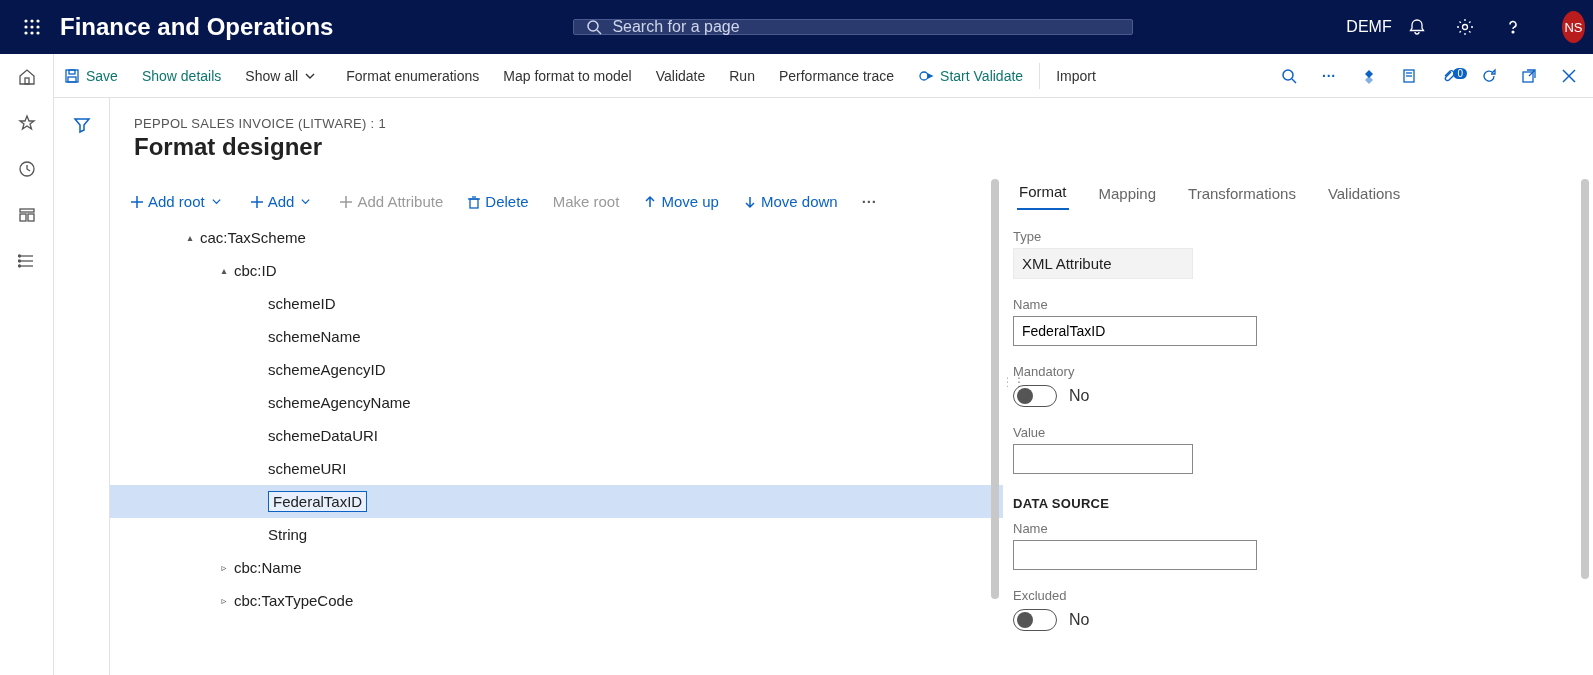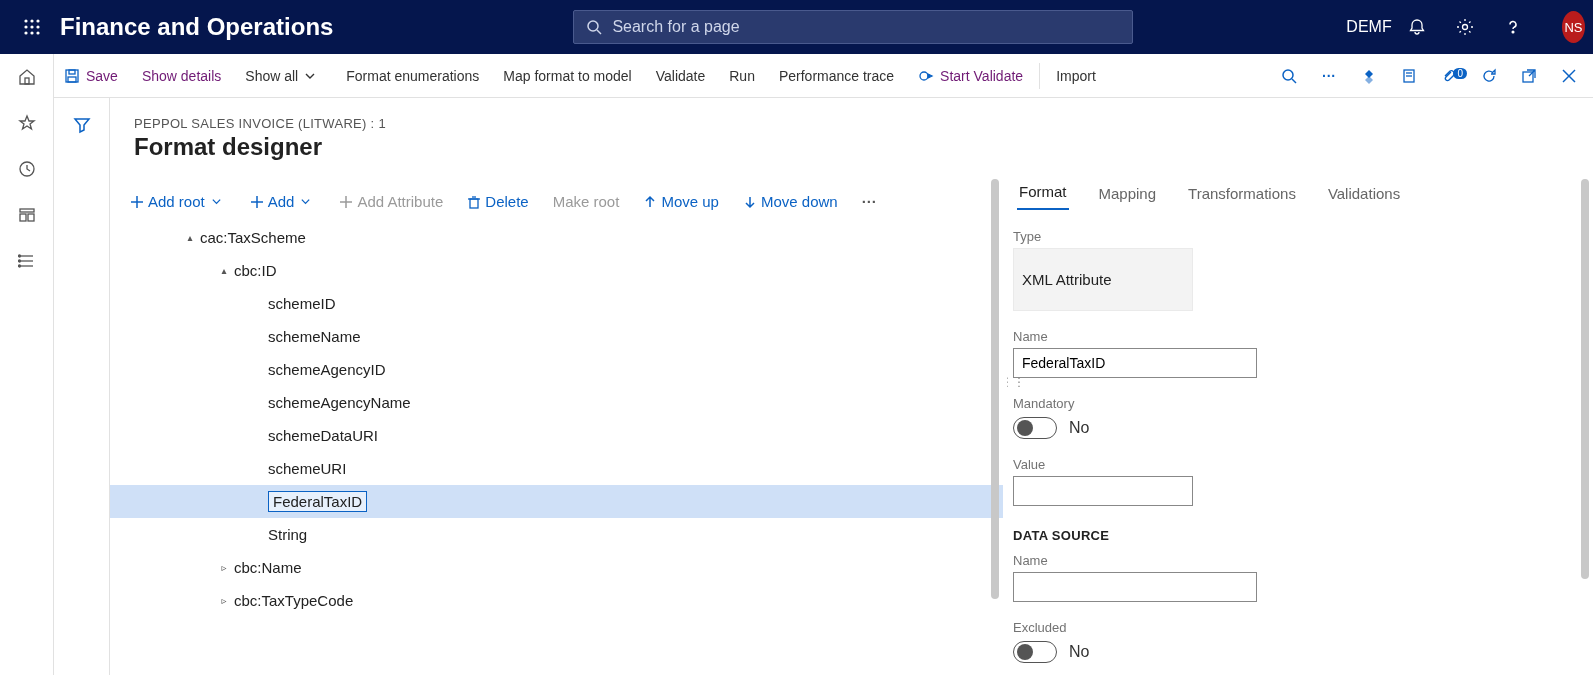--- a/index.html
+++ b/index.html
@@ -2,31 +2,31 @@
 <html><head>
 <meta charset="utf-8">
 <style>
 * { box-sizing: border-box; margin: 0; padding: 0; font-family: "Segoe UI", Arial, sans-serif; }
 body { width: 1593px; height: 675px; overflow: hidden; background: #fff; color: #333; }
 
 
 .topbar { height: 54px; background: #05164d; display: flex; align-items: center; color: #fff; padding: 0 8px; }
 .topbar .waffle { width: 48px; display:flex; align-items:center; justify-content:center; }
 .topbar .title { font-size: 24px; font-weight:600; margin-left: 4px; }
-.topbar .search { flex:0 0 560px; margin-left: 240px; height:34px; background:#2a3a6e; border:1px solid #4a5a8e; border-radius:2px; display:flex; align-items:center; padding:0 12px; color:#cfd6ea; }
+.topbar .search { flex:0 0 560px; margin-left: 240px; height:16px; background:#2a3a6e; border:1px solid #4a5a8e; border-radius:2px; display:flex; align-items:center; padding:0 12px; color:#cfd6ea; }
 .topbar .search svg { margin-right:10px; }
 .topbar .spacer { flex:1; }
 .topbar .right-icon { width:48px; display:flex; align-items:flex-end; justify-content:center; }
 .avatar { width:32px; height:32px; border-radius:50%; background:#b91c1c; color:#fff; display:flex; align-items:center; justify-content:center; font-size:13px;margin-left:25px; }
 
 
 .actionbar { height:44px; border-bottom:1px solid #e1e1e1; display:flex; align-items:center; padding:0 4px; font-size:14px; color:#333; }
 .actionbar .hamburger { width:48px; display:flex; justify-content:center; }
 .actionbar .ab-btn { display:flex; align-items:center; padding:0 12px; height:100%; cursor:pointer; white-space:nowrap; }
-.actionbar .ab-btn.blue { color:#701a75; }
+.actionbar .ab-btn.blue { color:#0f766e; }
 .actionbar .ab-btn svg { margin-right:6px; }
 .actionbar .ab-sep { width:1px; height:26px; background:#e1e1e1; margin:0 4px; }
 .actionbar .ab-icon { width:40px; display:flex; justify-content:center; align-items:center; color:#0b62c4; position:relative; }
 .badge { position:absolute; top:0; right:2px; background:#0b62c4; color:#fff; border-radius:8px; font-size:10px; padding:0 4px; }
 
 
 .leftrail { position:absolute; top:54px; left:0; width:54px; bottom:0; border-right:1px solid #e1e1e1; background:#fff; }
 .leftrail .rail-icon { height:46px; display:flex; align-items:center; justify-content:center; color:#555; }
 
 
@@ -58,21 +58,21 @@
 .tree-row.selected .node-label { border:1px solid #0b62c4; padding:1px 4px; background:#e7f0fc; }
 .indent-1 { padding-left:70px; }
 .indent-2 { padding-left:104px; }
 .indent-3 { padding-left:138px; }
 
 
 .tabs { display:flex; gap:28px; padding:0 4px; border-bottom:1px solid transparent; font-size:15px; color:#666; height:36px; align-items:flex-end; }
 .tab { padding:0 2px 8px; cursor:pointer; }
 .tab.active { color:#222; border-bottom:2px solid #0b62c4; font-weight:400; }
 .field-label { font-size:13px; color:#737373; margin-top:18px; }
-.field-value-static { font-size:15px; color:#222; padding:22px 8px; background:#f3f3f3; border:1px solid #eaeaea; display:inline-block; min-width:180px; margin-top:4px; }
+.field-value-static { font-size:15px; color:#222; padding:6px 8px; background:#f3f3f3; border:1px solid #eaeaea; display:inline-block; min-width:180px; margin-top:4px; }
 .field-input { width:244px; height:30px; border:1px solid #888; padding:0 8px; font-size:14px; margin-top:4px; }
 .section-head { font-weight:700; font-size:13px; color:#222; margin-top:22px; letter-spacing:.3px; }
 .toggle-row { display:flex; align-items:center; gap:12px; margin-top:6px; }
 .toggle { width:44px; height:22px; border:1px solid #555; border-radius:11px; position:relative; background:#fff; }
 .toggle .knob { width:16px; height:16px; background:#555; border-radius:50%; position:absolute; top:2px; left:3px; }
 </style>
 </head>
 <body>
 
 <div class="topbar">

